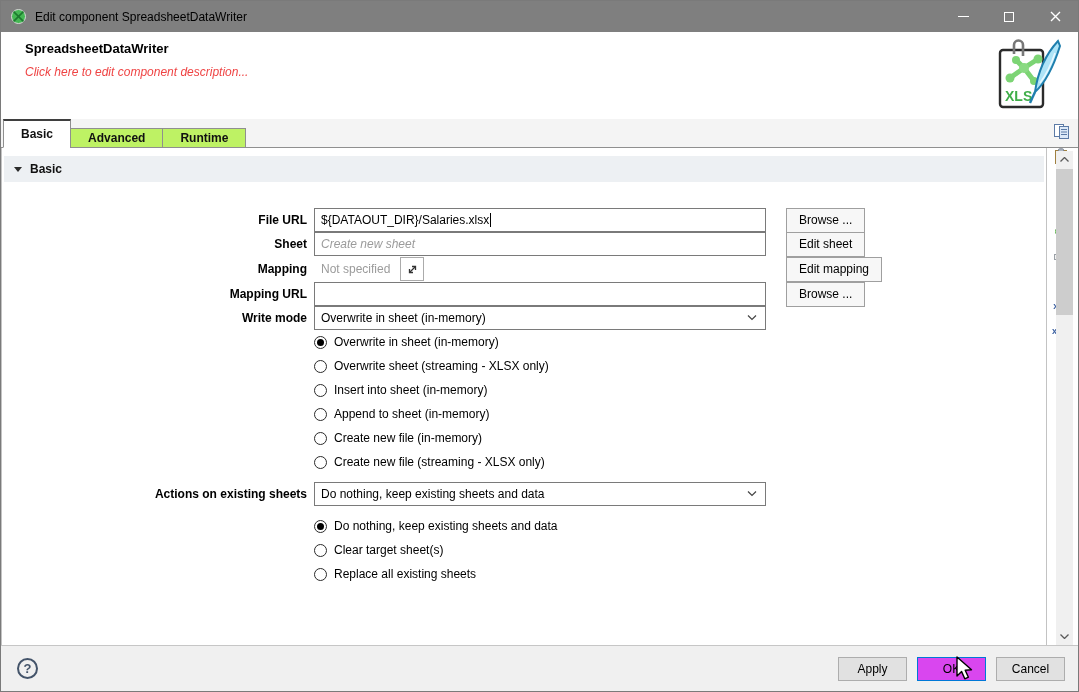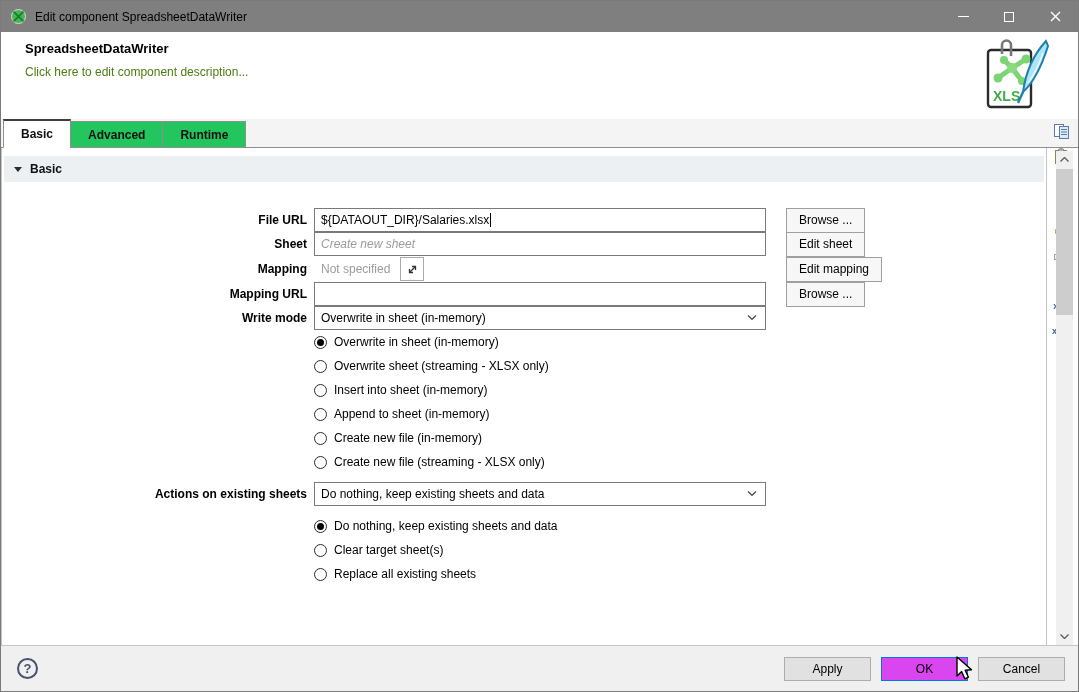--- a/index.html
+++ b/index.html
@@ -12,34 +12,34 @@
   .titlebar {
     position:absolute; top:0; left:0; right:0; height:31px;
     background:#7f7f7f; display:flex; align-items:center; color:#000000; font-size:12px;
   }
   .titlebar-icon { margin:0 8px 0 9px; display:flex; }
   .win-controls { margin-left:auto; display:flex; height:31px; }
   .win-btn { width:46px; height:31px; display:flex; align-items:center; justify-content:center; cursor:default; }
   .glyph-min { width:11px; height:1px; background:#fff; }
   .glyph-max { width:10px; height:10px; border:1px solid #fff; }
   
-  .header { position:absolute; top:31px; left:0; right:12px; height:87px; background:#fff; }
+  .header { position:absolute; top:31px; left:0; right:0; height:87px; background:#fff; }
   .comp-name { position:absolute; left:24px; top:9px; font-size:13px; font-weight:bold; color:#000; }
-  .comp-desc { position:absolute; left:24px; top:33px; font-size:12px; color:#4d7c0f; }
+  .comp-desc { position:absolute; left:24px; top:33px; font-size:12px; font-style:italic; color:#ef4444; }
   .xls-badge { position:absolute; right:14px; top:5px; }
   
   .tabstrip {
     position:absolute; top:118px; left:0; right:0; height:29px;
     background:#f4f4f4; border-bottom:1px solid #8f8f8f;
   }
   .tabs { position:absolute; left:2px; bottom:-1px; display:flex; align-items:flex-end; }
   .tab {
-    height:27px; padding:0 17px; display:flex; align-items:center;
+    height:20px; padding:0 17px; display:flex; align-items:center;
     font-size:12px; font-weight:bold; color:#111;
-    background:#22c55e; border:1px solid #8f8f8f; margin-right:-1px; cursor:default;
+    background:#bef264; border:1px solid #8f8f8f; margin-right:-1px; cursor:default;
   }
   .tab.active {
     background:#fff; height:29px; border-top:2px solid #3f3f3f; border-bottom:1px solid #fff;
   }
   .mini-toolbar { position:absolute; right:8px; top:3px; display:flex; align-items:center; gap:7px;flex-direction:column; }
   .tb-icon { width:18px; height:18px; display:flex; align-items:center; justify-content:center; cursor:default; }
   .tb-sep { width:1px; height:18px; background:#9fb1c8; margin:0 2px; }
   .tb-text { font-size:9px; font-weight:bold; color:#3a5fa0; letter-spacing:0px; }
   
   .content {
@@ -98,21 +98,21 @@
     position:absolute; left:0; right:0; bottom:0; height:46px; background:#f0f0f0;
     border-top:1px solid #c6c6c6; display:flex; align-items:center;
   }
   .help-circle {
     margin-left:16px; width:21px; height:21px; border-radius:50%;
     border:2px solid #44546a; color:#44546a; font-size:13px; font-weight:bold;
     display:flex; align-items:center; justify-content:center; cursor:default;
   }
   .footer-btns { margin-left:auto; margin-right:13px; display:flex; gap:10px; }
   .btn {
-    width:87px; height:24px; display:flex; align-items:center; justify-content:center;
+    width:69px; height:24px; display:flex; align-items:center; justify-content:center;
     font-size:12px; background:#e1e1e1; border:1px solid #adadad; cursor:default;
   }
   .btn-default { background:#d946ef; border:1px solid #0078d7; }
   .cursor-overlay { position:absolute; left:953px; top:655px; pointer-events:none; }
 </style>
 </head>
 <body>
 
 <div class="window">
 

